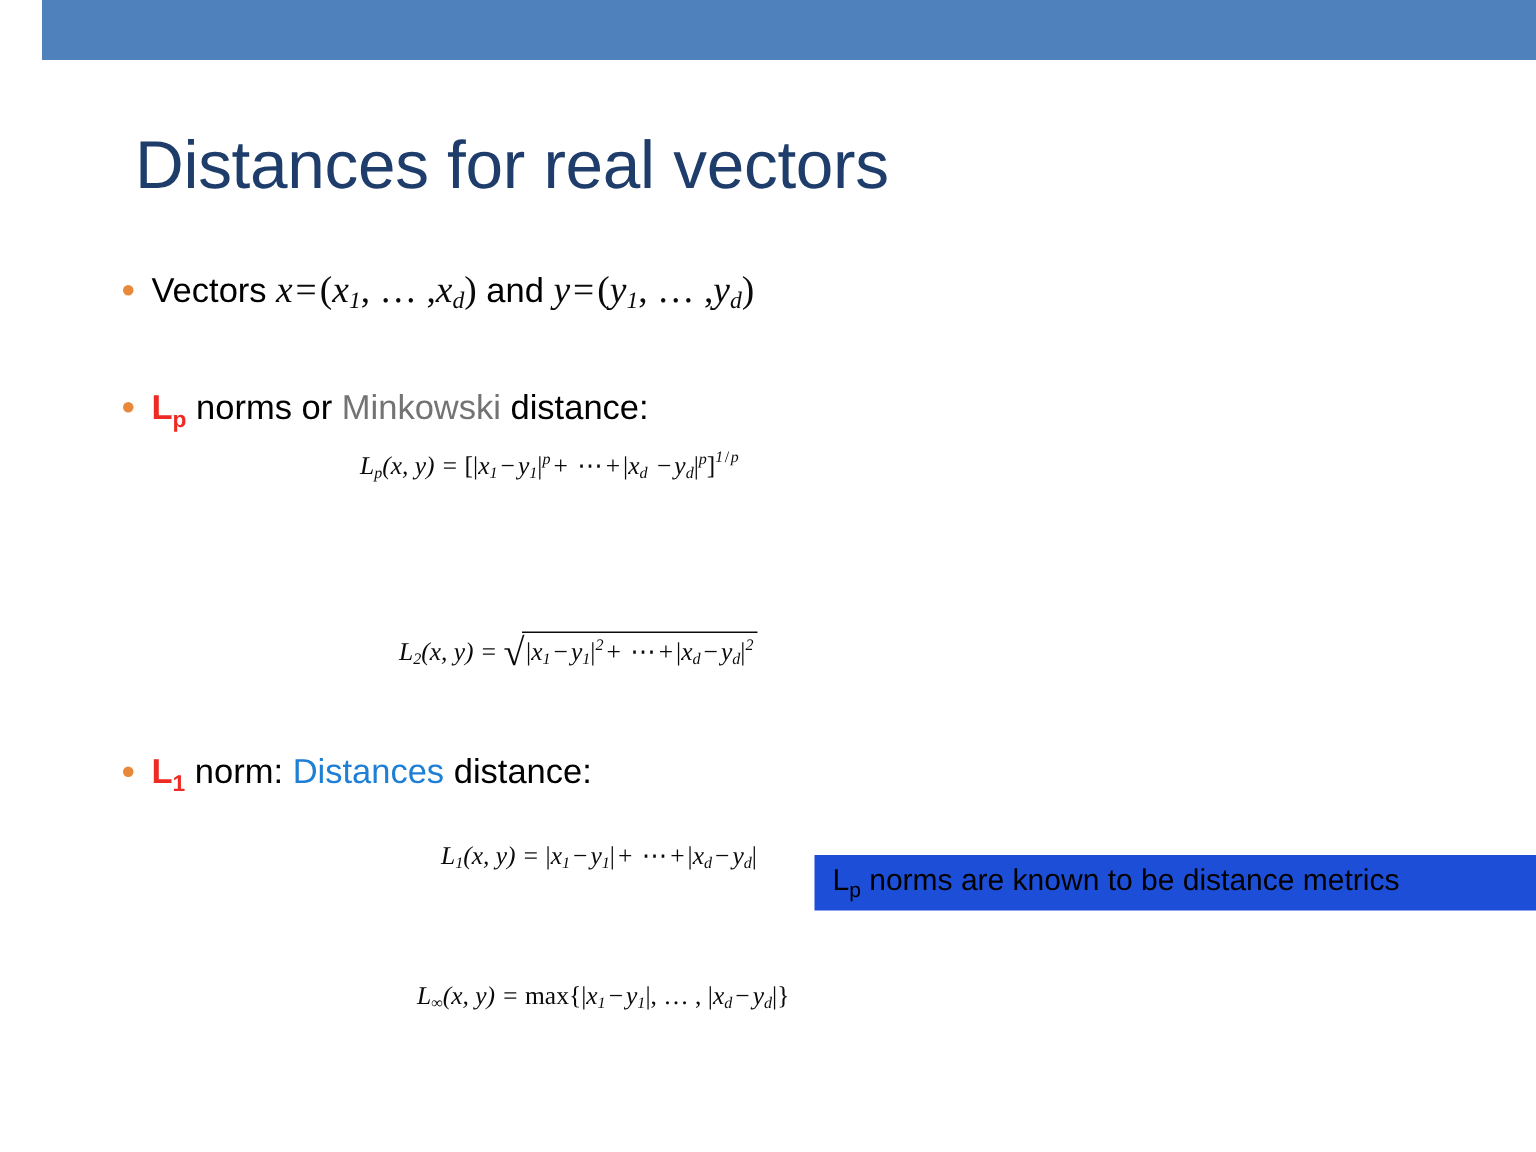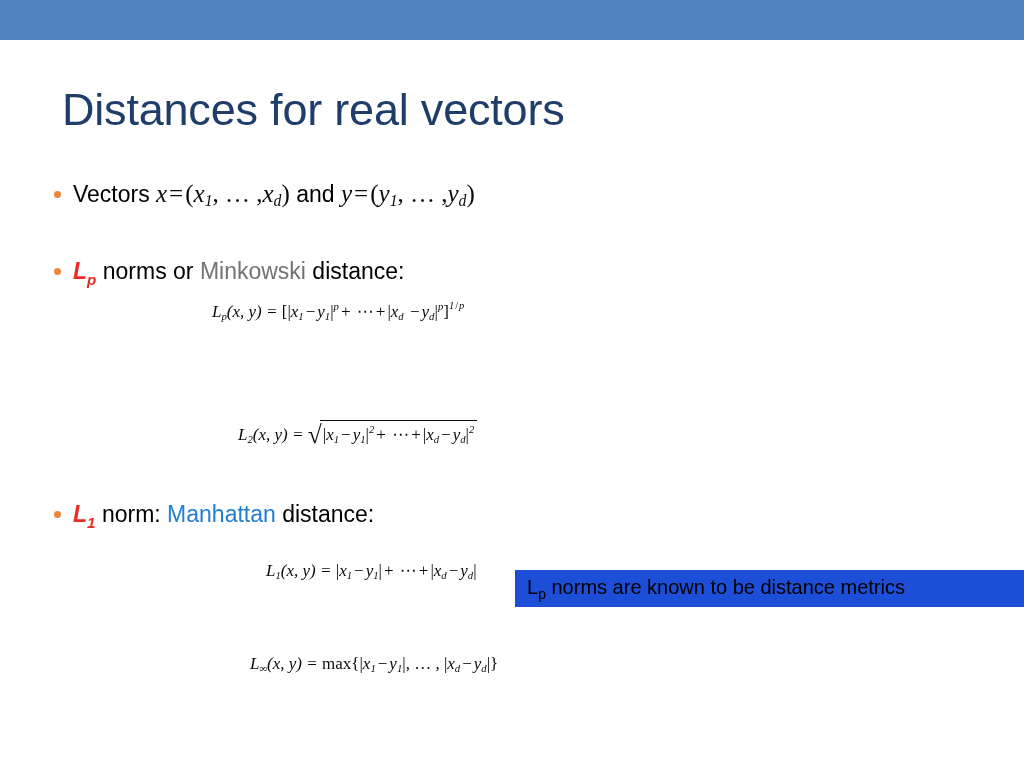--- a/index.html
+++ b/index.html
@@ -12,20 +12,21 @@
     background: #ffffff;
     font-family: "Liberation Sans", sans-serif;
     overflow: hidden;
     position: relative;
   }
   #slide {
     position: relative;
     width: 871px;
     height: 768px;
     background: #ffffff;
+    margin-left: 28px;
   }
   .top-band {
     position: absolute;
     left: 0;
     top: 0;
     width: 1024px;
     height: 40px;
     background: #4f81bd;
   }
   .slide-title {
@@ -72,21 +73,20 @@
     height: 5px;
     border-radius: 50%;
     background: #3a7fc1;
     vertical-align: middle;
     margin-right: 10px;
     margin-bottom: 3px;
   }
   .red {
     color: #ee2a24;
     font-weight: bold;
-    font-style: italic;
   }
   .red sub {
     font-size: 0.66em;
     font-weight: bold;
   }
   .orange { color: #737373; }
   .blue   { color: #1f7fd4; }
   .blue-p { color: #1f7fd4; }
 
   
@@ -186,21 +186,21 @@
   <div class="math" style="left:212px; top:300px;">
     <i>L</i><sub>p</sub><span class="mvar">(x, y) =</span>&nbsp;<span class="upr">[|</span><i>x</i><sub>1</sub><span class="op">−</span><i>y</i><sub>1</sub><span class="upr">|</span><sup>p</sup><span class="op">+</span>&nbsp;<span class="upr">⋯</span><span class="op">+</span><span class="upr">|</span><i>x</i><sub>d</sub>&nbsp;<span class="op">−</span><i>y</i><sub>d</sub><span class="upr">|</span><sup>p</sup><span class="upr">]</span><span class="frac-exp"><span>1</span><span class="sl">/</span><span>p</span></span>
   </div>
 
 
   <div class="math" style="left:238px; top:420px;">
     <i>L</i><sub>2</sub><span class="mvar">(x, y) =</span>&nbsp;<span class="sqrt"><span class="radical">√</span><span class="radicand"><span class="upr">|</span><i>x</i><sub>1</sub><span class="op">−</span><i>y</i><sub>1</sub><span class="upr">|</span><sup class="upr">2</sup><span class="op">+</span>&nbsp;<span class="upr">⋯</span><span class="op">+</span><span class="upr">|</span><i>x</i><sub>d</sub><span class="op">−</span><i>y</i><sub>d</sub><span class="upr">|</span><sup class="upr">2</sup></span></span>
   </div>
 
   <div class="bullet" style="top:501px;">
-    <span class="dot"></span><span class="red"><span>L</span><sub>1</sub></span><span> norm: </span><span class="blue">Manhattan</span><span> distance:</span>
+    <span class="dot"></span><span class="red"><span>L</span><sub>1</sub></span><span> norm: </span><span class="blue">Distances</span><span> distance:</span>
   </div>
 
   <div class="math" style="left:266px; top:560px;">
     <i>L</i><sub>1</sub><span class="mvar">(x, y) =</span>&nbsp;<span class="upr">|</span><i>x</i><sub>1</sub><span class="op">−</span><i>y</i><sub>1</sub><span class="upr">|</span><span class="op">+</span>&nbsp;<span class="upr">⋯</span><span class="op">+</span><span class="upr">|</span><i>x</i><sub>d</sub><span class="op">−</span><i>y</i><sub>d</sub><span class="upr">|</span>
   </div>
 
   <div class="callout">
     <div class="callout-text"><span>L</span><sub>p</sub><span> norms are known to be distance metrics</span></div>
   </div>
 

